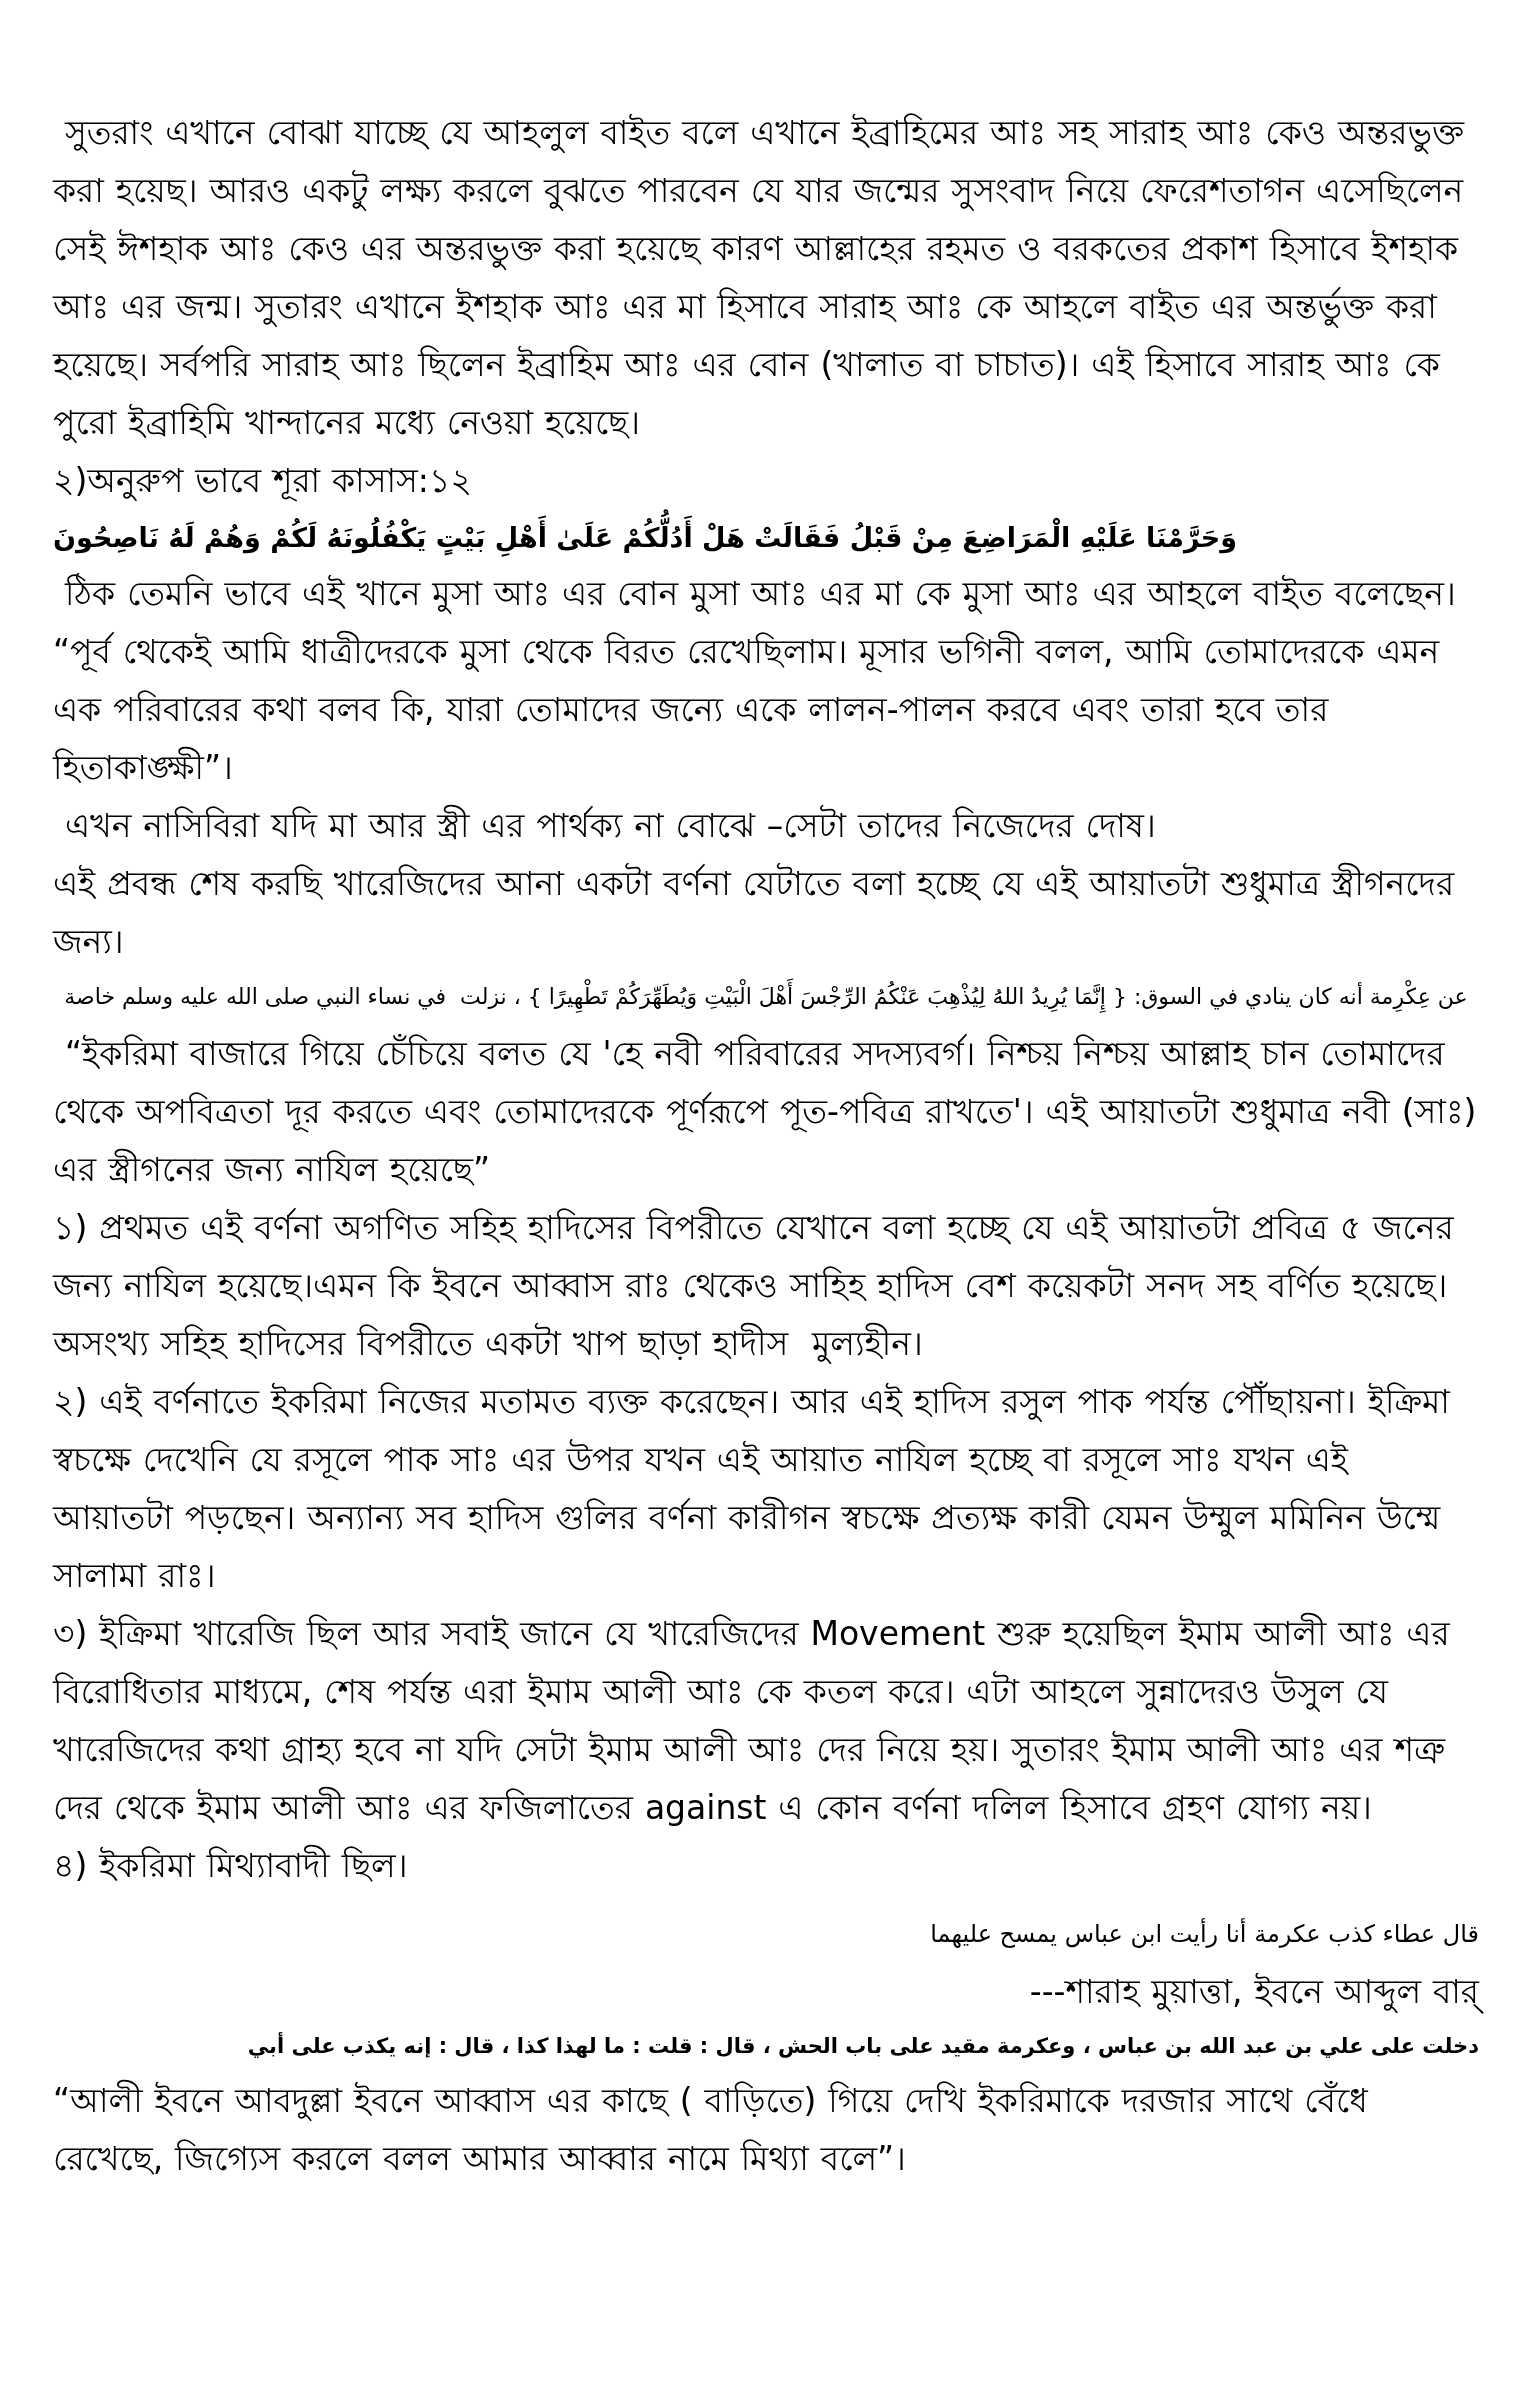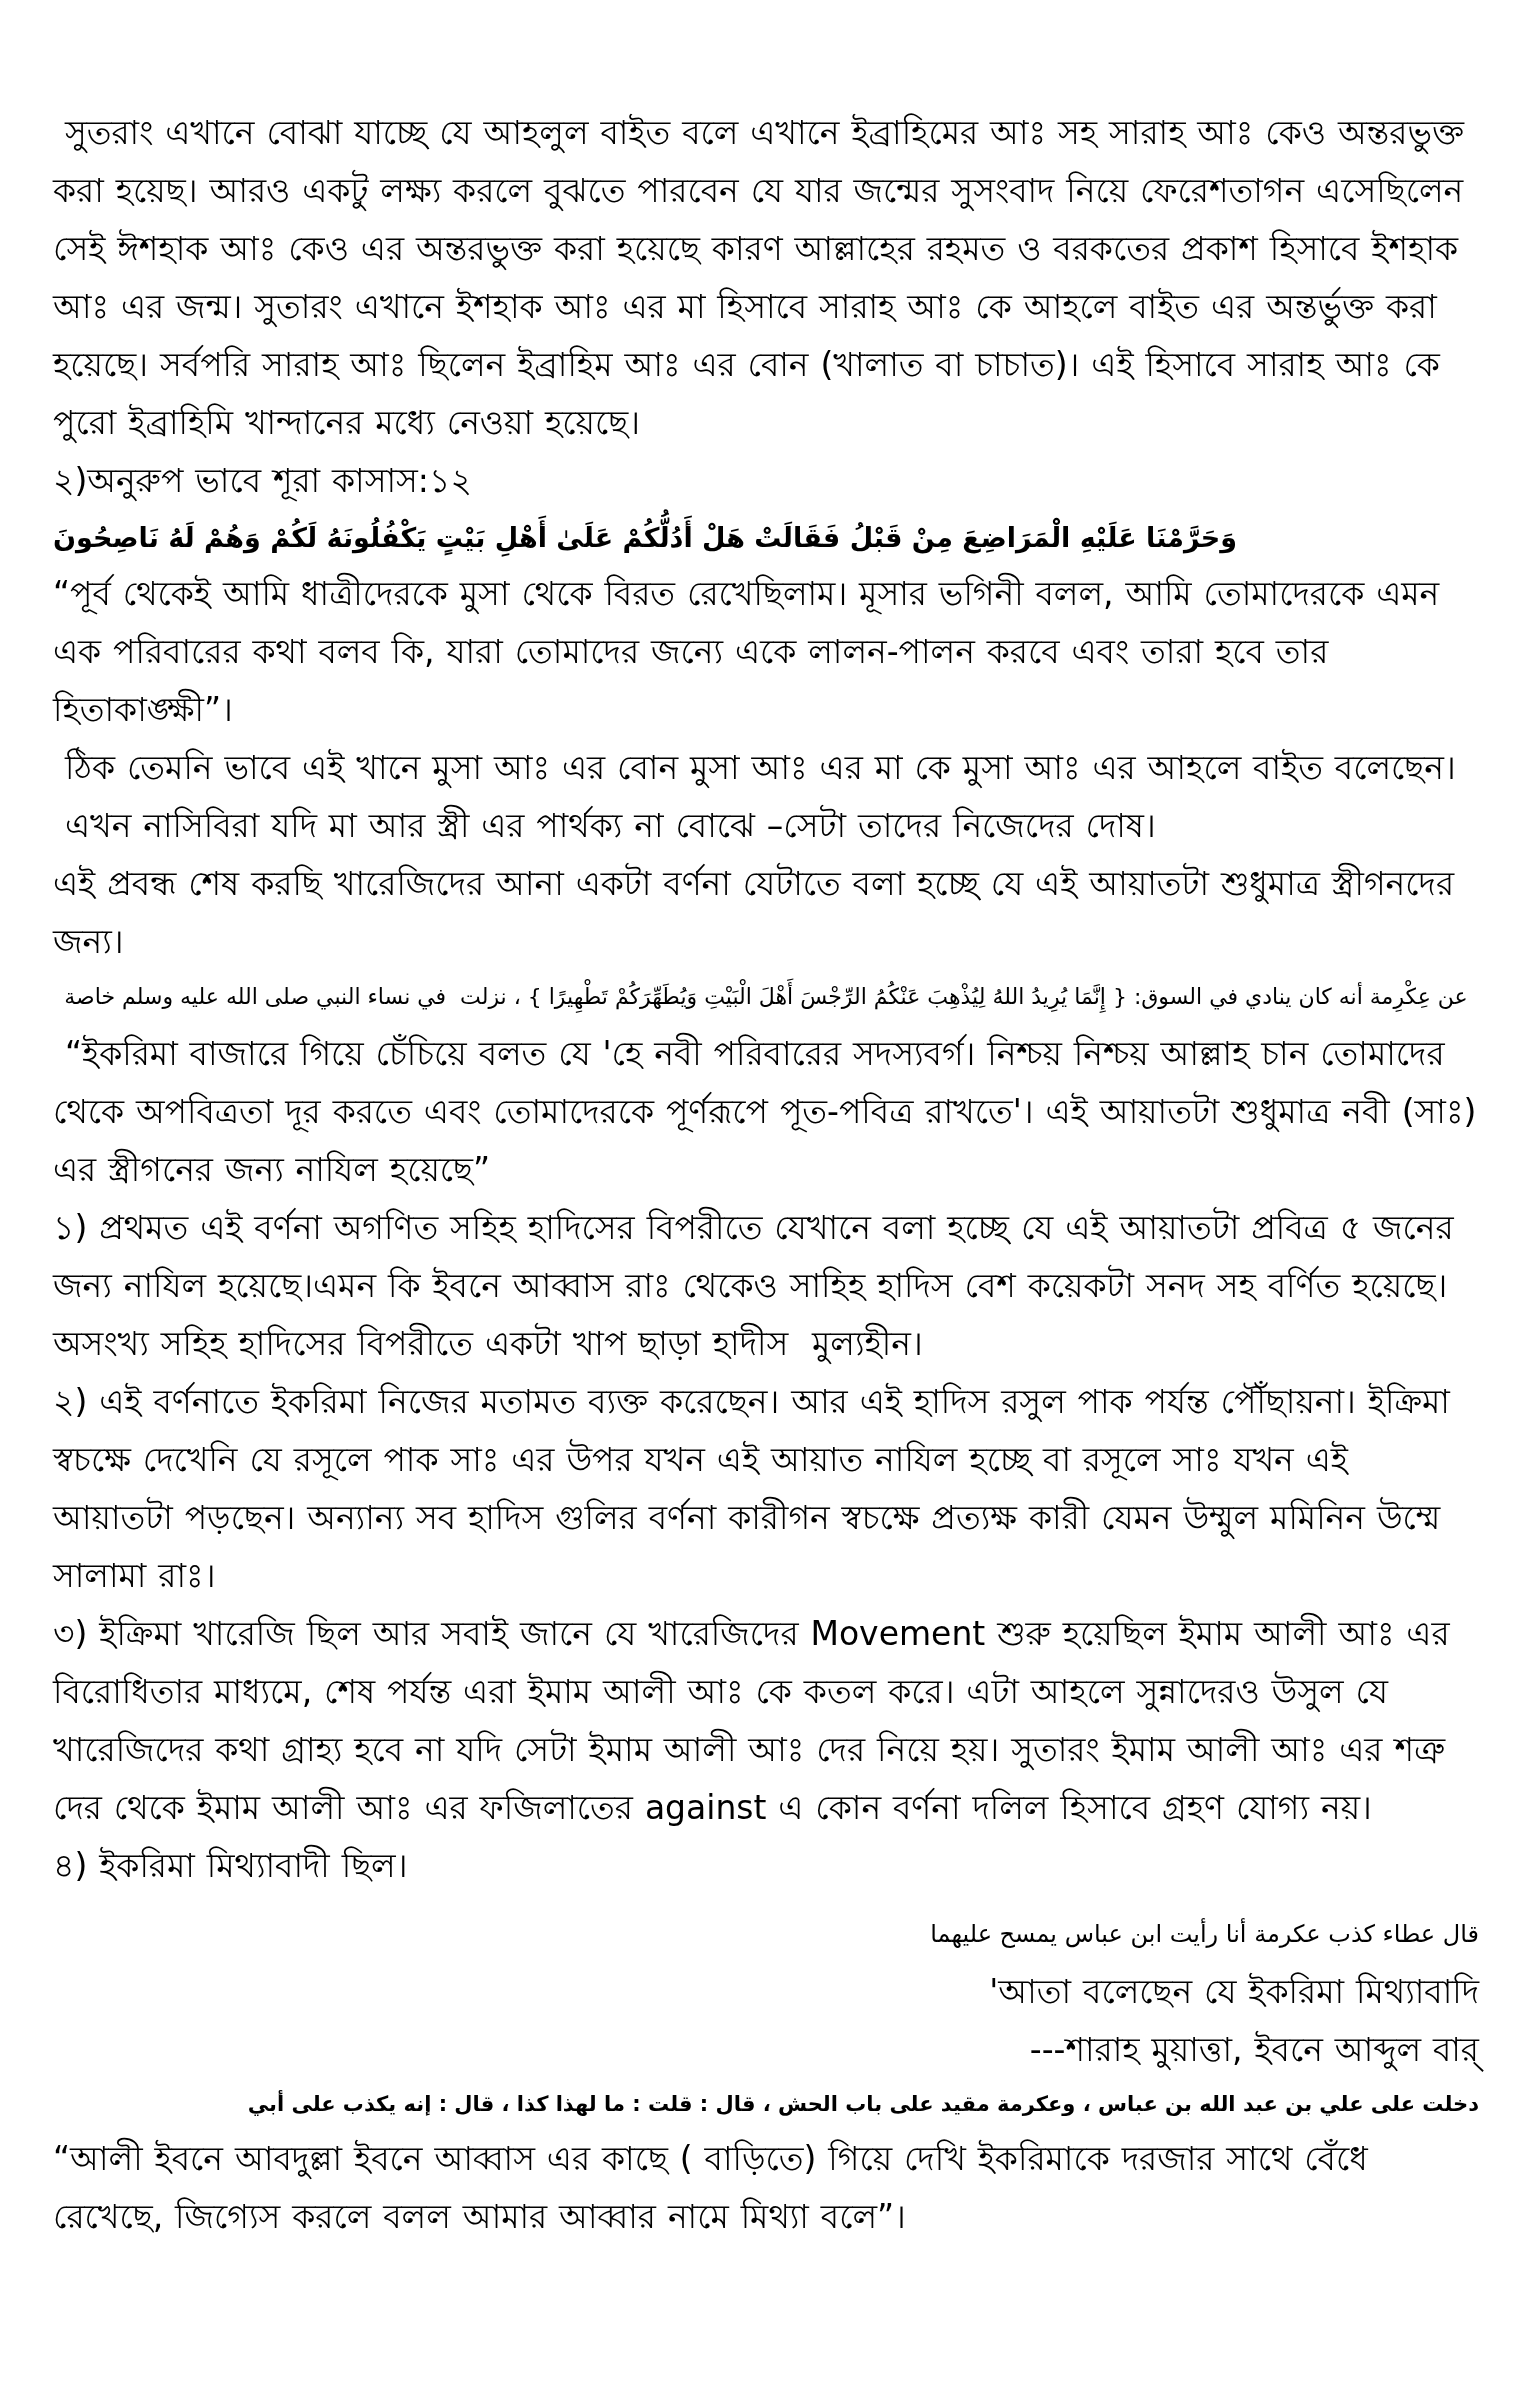--- a/index.html
+++ b/index.html
@@ -73,23 +73,23 @@
 <body>
 
 <div class="page">
 
   <p class="bn"> সুতরাং এখানে বোঝা যাচ্ছে যে আহলুল বাইত বলে এখানে ইব্রাহিমের আঃ সহ সারাহ আঃ কেও অন্তরভুক্ত করা হয়েছ। আরও একটু লক্ষ্য করলে বুঝতে পারবেন যে যার জন্মের সুসংবাদ নিয়ে ফেরেশতাগন এসেছিলেন সেই ঈশহাক আঃ কেও এর অন্তরভুক্ত করা হয়েছে কারণ আল্লাহের রহমত ও বরকতের প্রকাশ হিসাবে ইশহাক আঃ এর জন্ম। সুতারং এখানে ইশহাক আঃ এর মা হিসাবে সারাহ আঃ কে আহলে বাইত এর অন্তর্ভুক্ত করা হয়েছে। সর্বপরি সারাহ আঃ ছিলেন ইব্রাহিম আঃ এর বোন (খালাত বা চাচাত)। এই হিসাবে সারাহ আঃ কে পুরো ইব্রাহিমি খান্দানের মধ্যে নেওয়া হয়েছে।</p>
 
   <p class="bn">২)অনুরুপ ভাবে শূরা কাসাস:১২</p>
 
   <p class="arabic-lg" dir="rtl">وَحَرَّمْنَا عَلَيْهِ الْمَرَاضِعَ مِنْ قَبْلُ فَقَالَتْ هَلْ أَدُلُّكُمْ عَلَىٰ أَهْلِ بَيْتٍ يَكْفُلُونَهُ لَكُمْ وَهُمْ لَهُ نَاصِحُونَ</p>
 
+  <p class="bn"> ঠিক তেমনি ভাবে এই খানে মুসা আঃ এর বোন মুসা আঃ এর মা কে মুসা আঃ এর আহলে বাইত বলেছেন।</p>
+
   <p class="bn">“পূর্ব থেকেই আমি ধাত্রীদেরকে মুসা থেকে বিরত রেখেছিলাম। মূসার ভগিনী বলল, আমি তোমাদেরকে এমন এক পরিবারের কথা বলব কি, যারা তোমাদের জন্যে একে লালন-পালন করবে এবং তারা হবে তার হিতাকাঙ্ক্ষী”।</p>
-
-  <p class="bn"> ঠিক তেমনি ভাবে এই খানে মুসা আঃ এর বোন মুসা আঃ এর মা কে মুসা আঃ এর আহলে বাইত বলেছেন।</p>
 
   <p class="bn"> এখন নাসিবিরা যদি মা আর স্ত্রী এর পার্থক্য না বোঝে –সেটা তাদের নিজেদের দোষ।</p>
 
   <p class="bn">এই প্রবন্ধ শেষ করছি খারেজিদের আনা একটা বর্ণনা যেটাতে বলা হচ্ছে যে এই আয়াতটা শুধুমাত্র স্ত্রীগনদের জন্য।</p>
 
   <p class="arabic-sm" dir="rtl">عن عِكْرِمة أنه كان ينادي في السوق: { إِنَّمَا يُرِيدُ اللهُ لِيُذْهِبَ عَنْكُمُ الرِّجْسَ أَهْلَ الْبَيْتِ وَيُطَهِّرَكُمْ تَطْهِيرًا } ، نزلت  في نساء النبي صلى الله عليه وسلم خاصة</p>
 
 
   <p class="bn"> “ইকরিমা বাজারে গিয়ে চেঁচিয়ে বলত যে 'হে নবী পরিবারের সদস্যবর্গ। নিশ্চয় নিশ্চয় আল্লাহ চান তোমাদের থেকে অপবিত্রতা দূর করতে এবং তোমাদেরকে পূর্ণরূপে পূত-পবিত্র রাখতে'। এই আয়াতটা শুধুমাত্র নবী (সাঃ) এর স্ত্রীগনের জন্য নাযিল হয়েছে”</p>
 
@@ -97,21 +97,20 @@
   <p class="bn">১) প্রথমত এই বর্ণনা অগণিত সহিহ হাদিসের বিপরীতে যেখানে বলা হচ্ছে যে এই আয়াতটা প্রবিত্র ৫ জনের জন্য নাযিল হয়েছে।এমন কি ইবনে আব্বাস রাঃ থেকেও সাহিহ হাদিস বেশ কয়েকটা সনদ সহ বর্ণিত হয়েছে। অসংখ্য সহিহ হাদিসের বিপরীতে একটা খাপ ছাড়া হাদীস  মুল্যহীন।</p>
 
   <p class="bn">২) এই বর্ণনাতে ইকরিমা নিজের মতামত ব্যক্ত করেছেন। আর এই হাদিস রসুল পাক পর্যন্ত পৌঁছায়না। ইক্রিমা স্বচক্ষে দেখেনি যে রসূলে পাক সাঃ এর উপর যখন এই আয়াত নাযিল হচ্ছে বা রসূলে সাঃ যখন এই আয়াতটা পড়ছেন। অন্যান্য সব হাদিস গুলির বর্ণনা কারীগন স্বচক্ষে প্রত্যক্ষ কারী যেমন উম্মুল মমিনিন উম্মে সালামা রাঃ।</p>
 
   <p class="bn">৩) ইক্রিমা খারেজি ছিল আর সবাই জানে যে খারেজিদের Movement শুরু হয়েছিল ইমাম আলী আঃ এর বিরোধিতার মাধ্যমে, শেষ পর্যন্ত এরা ইমাম আলী আঃ কে কতল করে। এটা আহলে সুন্নাদেরও উসুল যে খারেজিদের কথা গ্রাহ্য হবে না যদি সেটা ইমাম আলী আঃ দের নিয়ে হয়। সুতারং ইমাম আলী আঃ এর শত্রু দের থেকে ইমাম আলী আঃ এর ফজিলাতের against এ কোন বর্ণনা দলিল হিসাবে গ্রহণ যোগ্য নয়।</p>
 
   <p class="bn">৪) ইকরিমা মিথ্যাবাদী ছিল।</p>
 
   <p class="arabic-right" dir="rtl">قال عطاء كذب عكرمة أنا رأيت ابن عباس يمسح عليهما</p>
 
-  <p class="bn right">'আতা বলেছেন যে ইকরিমা মিথ্যাবাদি</p>
 
   <p class="bn right">---শারাহ মুয়াত্তা, ইবনে আব্দুল বার্</p>
 
   <p class="arabic-right-sm" dir="rtl">دخلت على علي بن عبد الله بن عباس ، وعكرمة مقيد على باب الحش ، قال : قلت : ما لهذا كذا ، قال : إنه يكذب على أبي</p>
 
   <p class="bn">“আলী ইবনে আবদুল্লা ইবনে আব্বাস এর কাছে ( বাড়িতে) গিয়ে দেখি ইকরিমাকে দরজার সাথে বেঁধে রেখেছে, জিগ্যেস করলে বলল আমার আব্বার নামে মিথ্যা বলে”।</p>
 
 </div>
 
 

